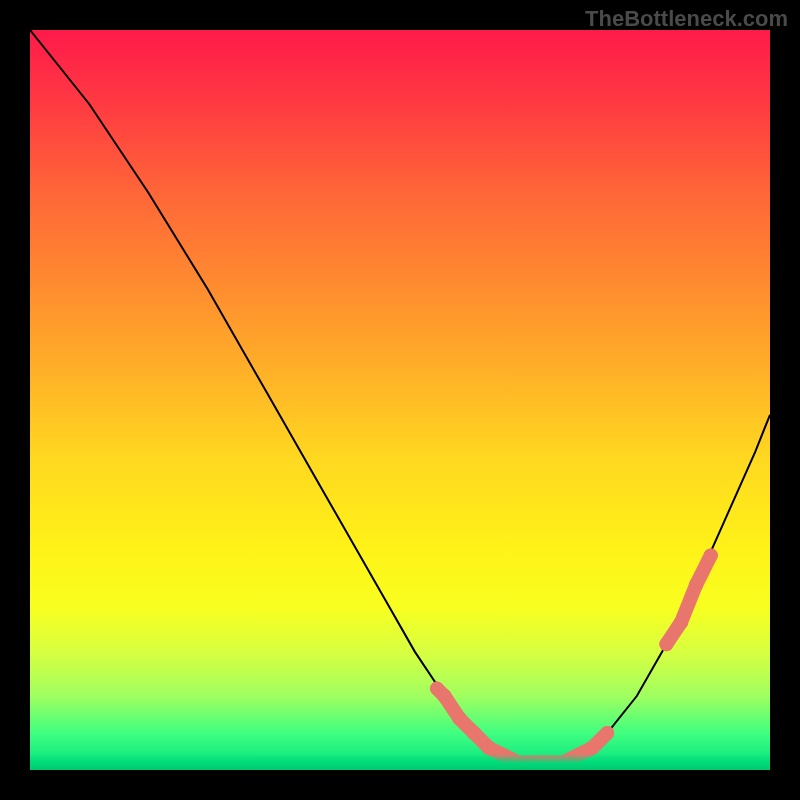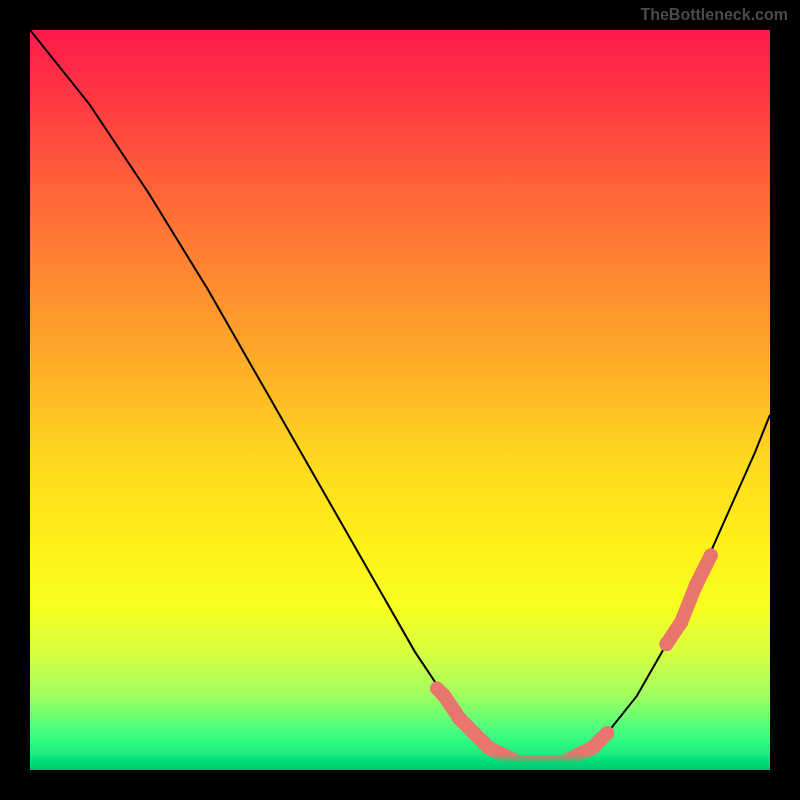--- a/index.html
+++ b/index.html
@@ -8,21 +8,21 @@
     height: 800px;
     background: #000;
     position: relative;
     font-family: Arial, sans-serif;
   }
   .watermark {
     position: absolute;
     top: 6px;
     right: 12px;
     color: #4a4a4a;
-    font-size: 16px;
+    font-size: 22px;
     font-weight: bold;
     z-index: 10;
   }
   .plot {
     position: absolute;
     top: 30px;
     left: 30px;
     width: 740px;
     height: 740px;
     overflow: hidden;

